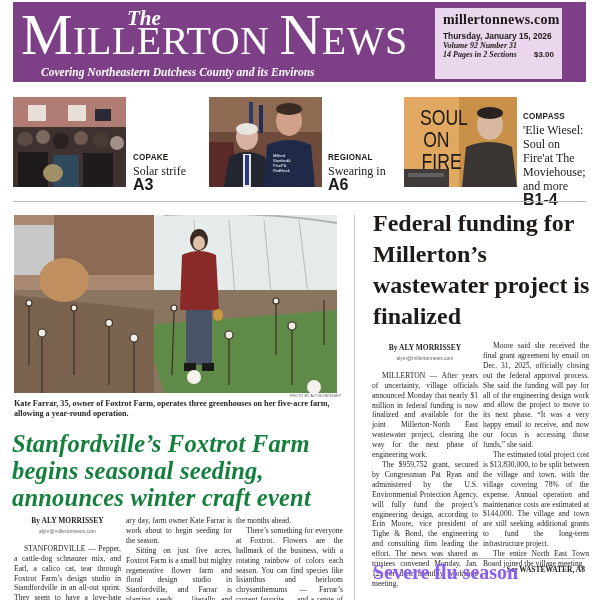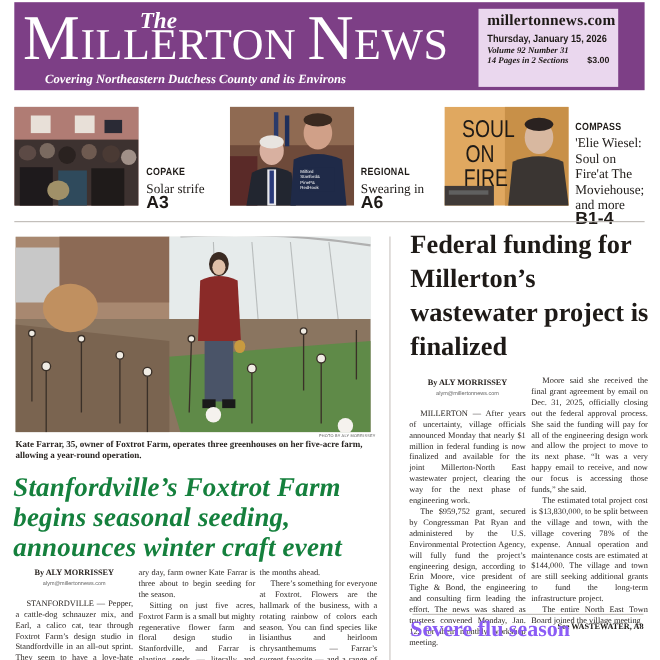--- a/index.html
+++ b/index.html
@@ -219,21 +219,21 @@
 <div class="photo-caption">Kate Farrar, 35, owner of Foxtrot Farm, operates three greenhouses on her five-acre farm, allowing a year-round operation.</div>
 
 <div class="feature-head">Stanfordville’s Foxtrot Farm begins seasonal seeding, announces winter craft event</div>
 
 <div class="body-col" style="left:14px; top:516px; width:107px;">
   <div class="byline">By ALY MORRISSEY</div>
   <div class="byline-email">alym@millertonnews.com</div>
   <p style="margin-top:7px;">STANFORDVILLE — Pepper, a cattle-dog schnauzer mix, and Earl, a calico cat, tear through Foxtrot Farm’s design studio in Standfordville in an all-out sprint. They seem to have a love-hate routine</p>
 </div>
 <div class="body-col" style="left:126px; top:516px; width:106px;">
-  <p class="noindent">ary day, farm owner Kate Farrar is three about to begin seeding for the season.</p>
+  <p class="noindent">ary day, farm owner Kate Farrar is work about to begin seeding for the season.</p>
   <p>Sitting on just five acres, Foxtrot Farm is a small but mighty regenerative flower farm and floral design studio in Stanfordville, and Farrar is planting seeds — literally and figuratively — for her fifth grow-</p>
 </div>
 <div class="body-col" style="left:236px; top:516px; width:107px;">
   <p class="noindent">the months ahead.</p>
   <p>There’s something for everyone at Foxtrot. Flowers are the hallmark of the business, with a rotating rainbow of colors each season. You can find species like lisianthus and heirloom chrysanthemums — Farrar’s current favorite — and a range of in-season foliage like vines and fen-</p>
 </div>
 
 <div class="vrule"></div>
 
 <div class="lead-head">Federal funding for Millerton’s wastewater project is finalized</div>

